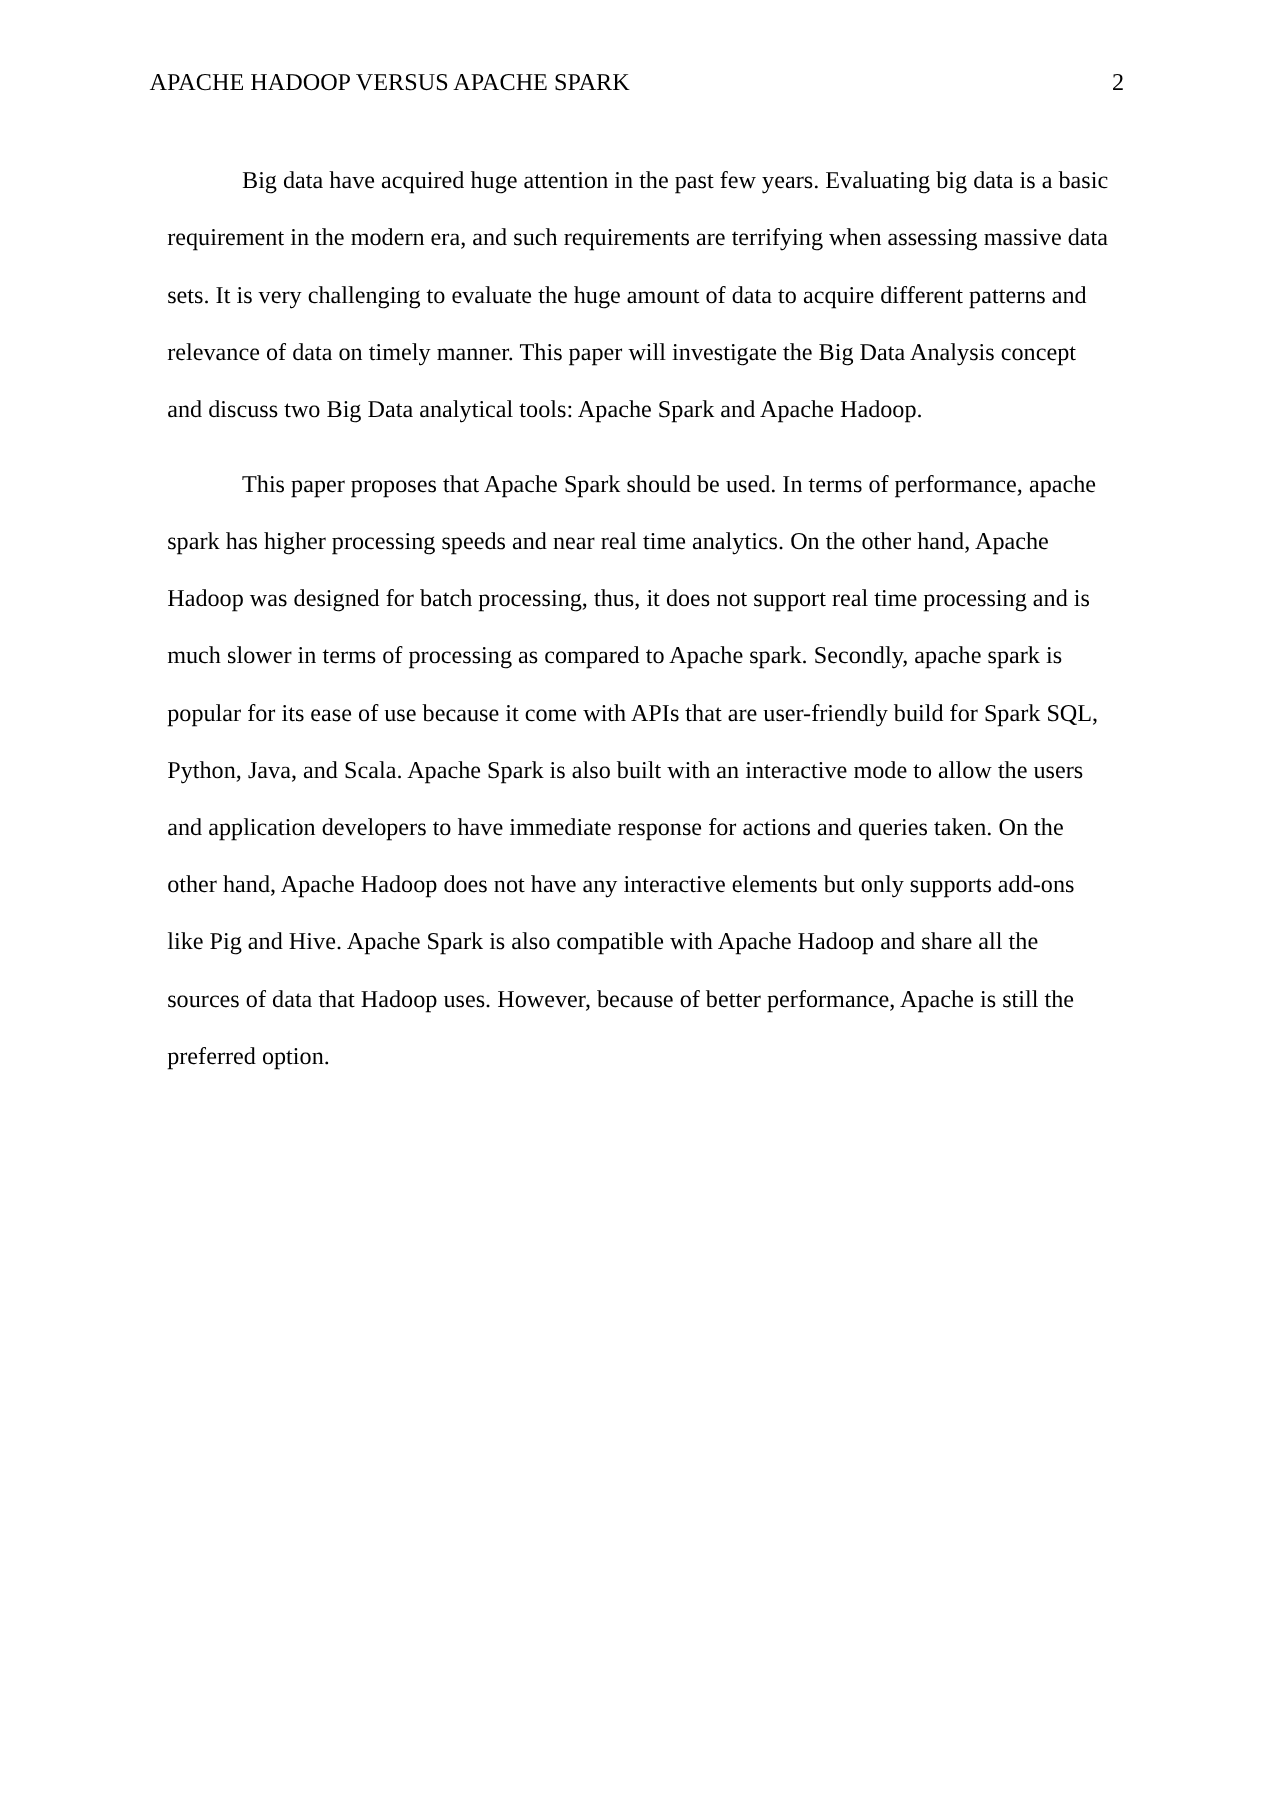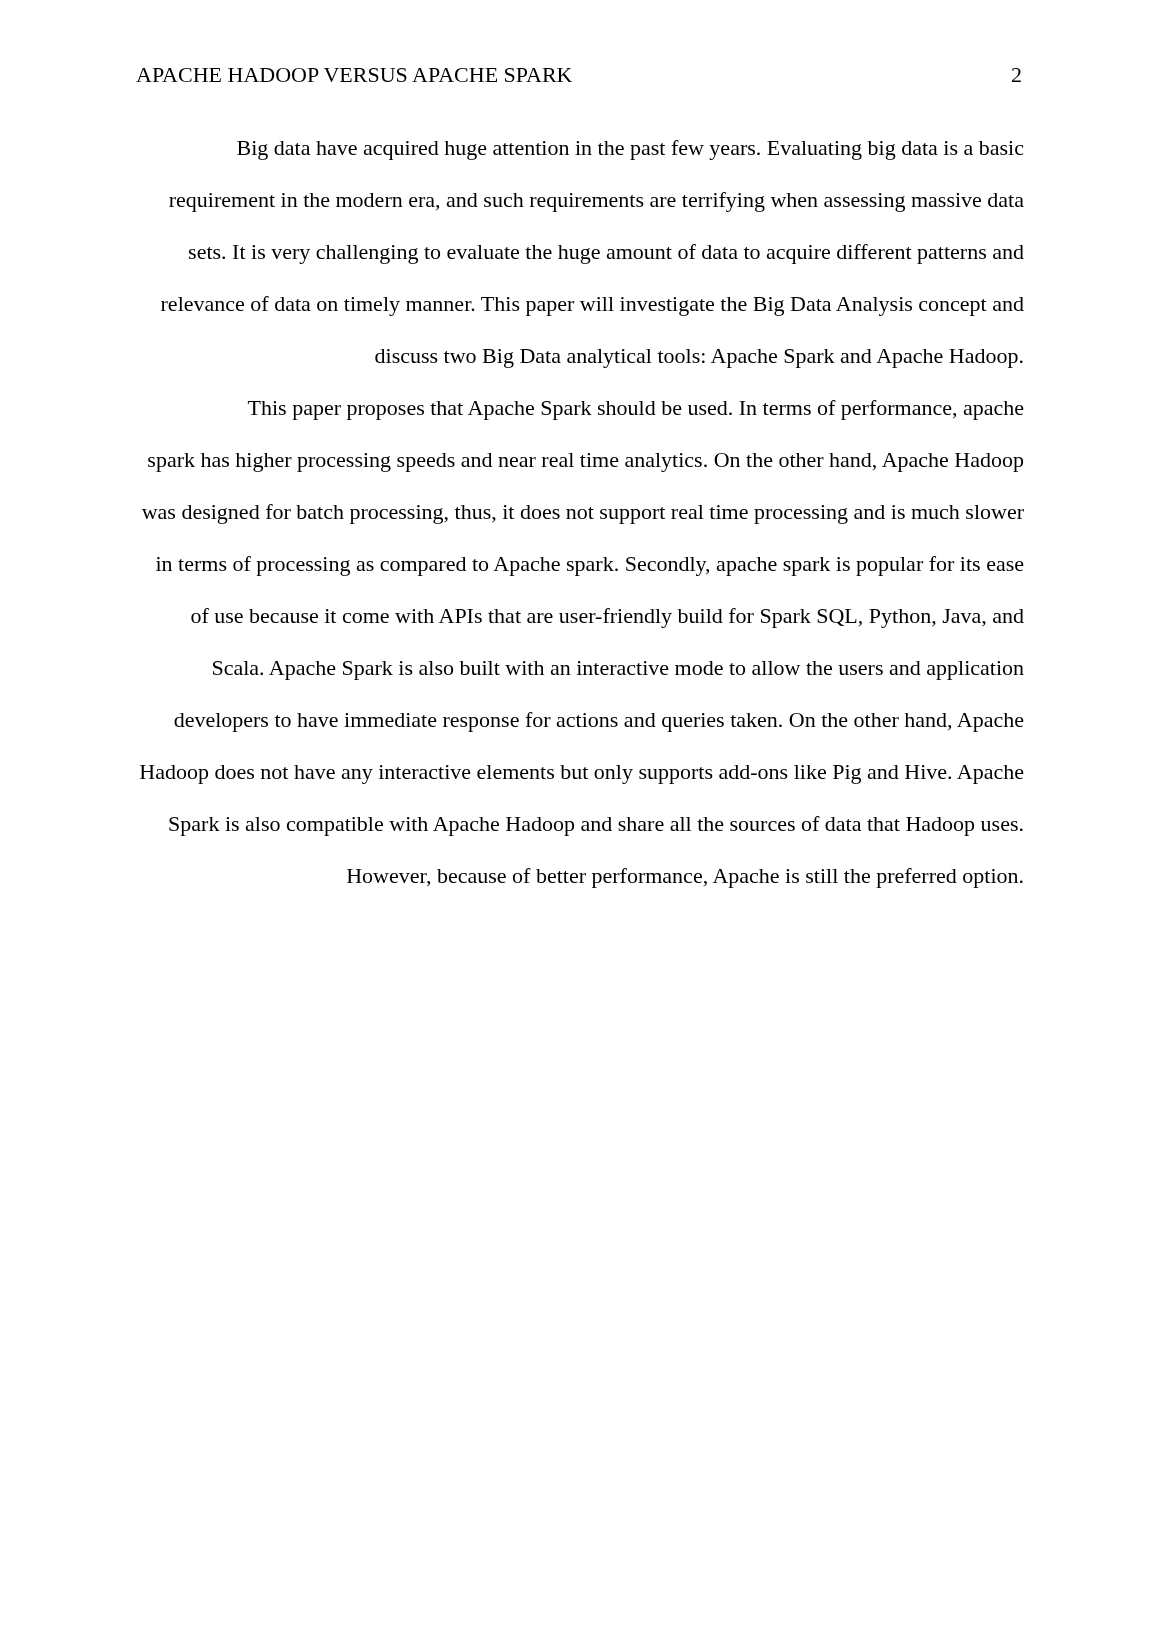--- a/index.html
+++ b/index.html
@@ -39,23 +39,22 @@
     text-align: left;
   }
   .abstract-heading {
     font-weight: bold;
     text-indent: 68px;
     margin: 0;
     font-size: 22px;
     line-height: 52px;
   }
   .content p {
-    margin: 0;
+    margin: 16px;
     text-indent: 68px;
-    text-align: right;
   }
 </style>
 </head>
 <body>
 
 <div class="page">
 
   <div class="running-header">
     <span>APACHE HADOOP VERSUS APACHE SPARK</span>
     <span>2</span>

